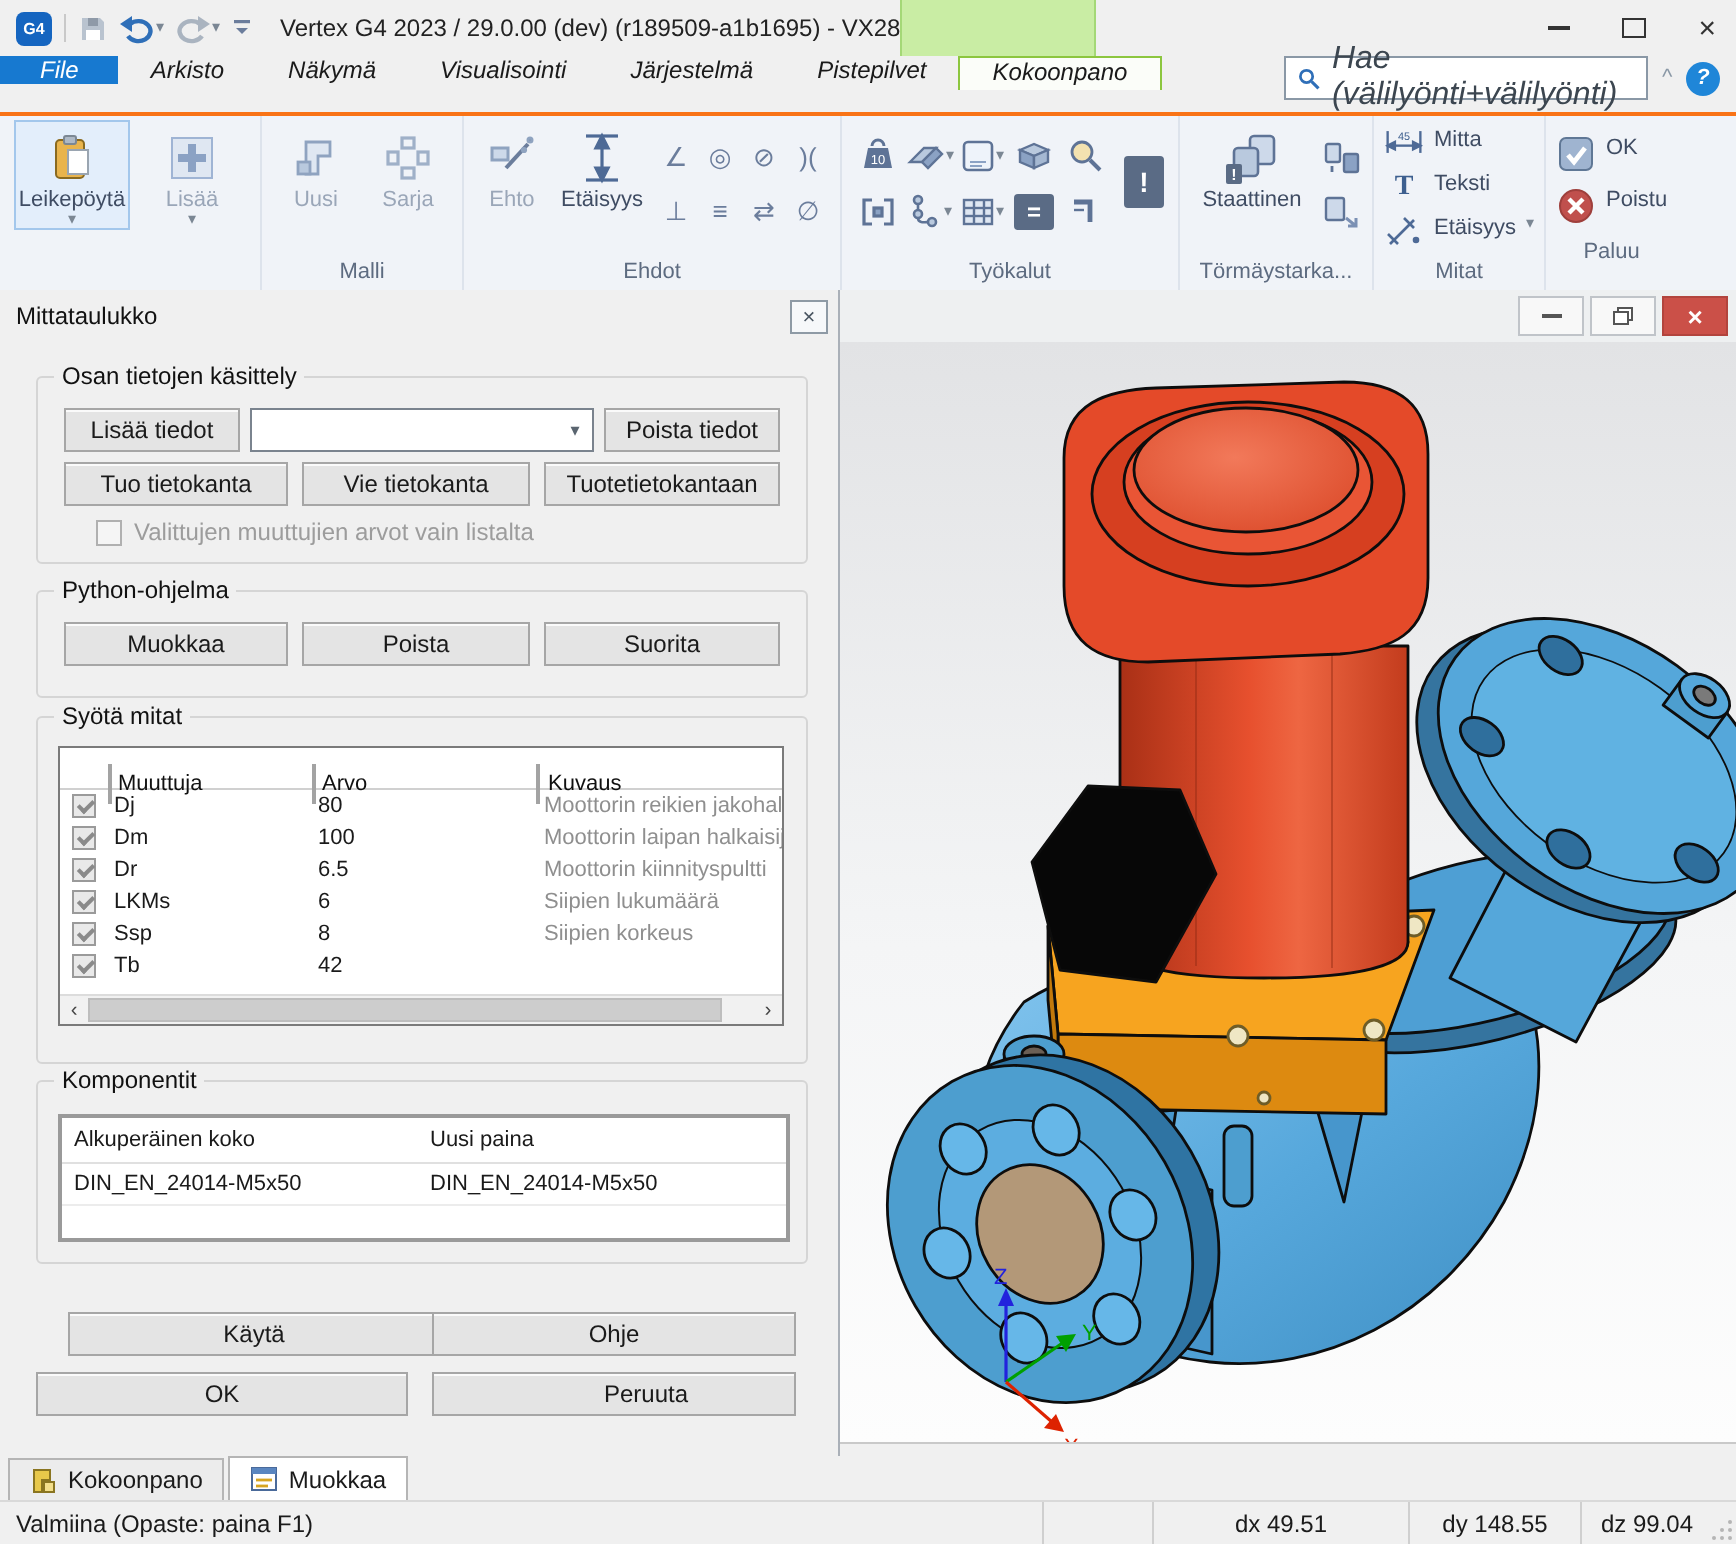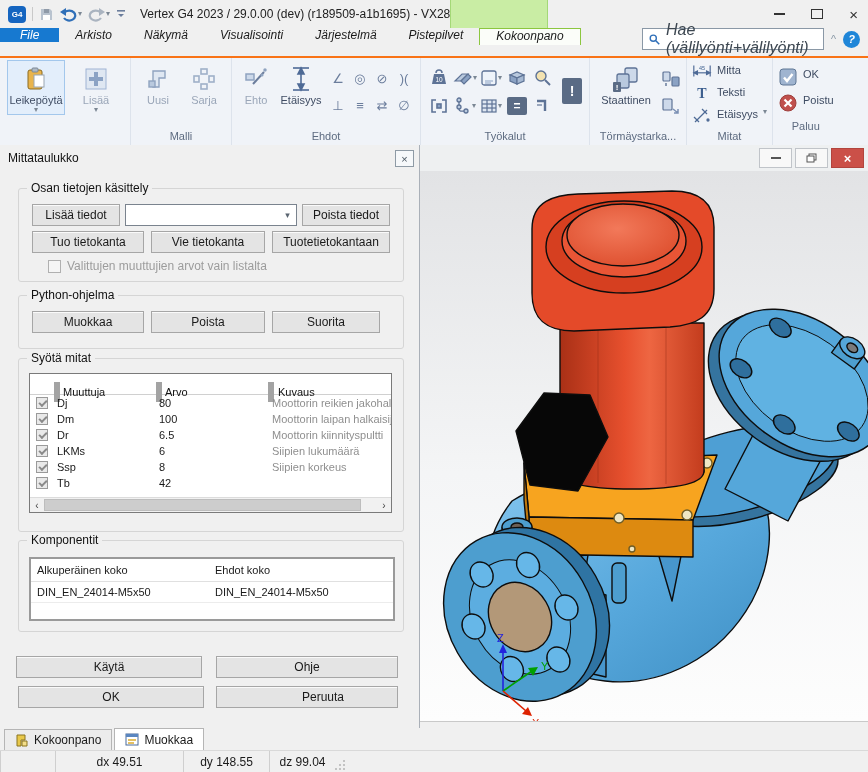--- a/index.html
+++ b/index.html
@@ -64,21 +64,21 @@
   .chkrow{position:absolute;display:flex;align-items:center;gap:6px;font-size:12px;color:#9c9c9c;}
   .chk{width:13px;height:13px;border:1px solid #b0b0b0;background:#f5f5f5;box-sizing:border-box;}
 
   .vtable{position:absolute;background:#fff;border:1px solid #7a7a7a;box-sizing:border-box;font-size:11px;overflow:hidden;}
   .vt-head{display:flex;height:20px;align-items:center;border-bottom:1px solid #d0d0d0;color:#111;}
   .vt-row{display:flex;height:16px;align-items:center;}
   .vt-c0{width:24px;display:flex;justify-content:center;}
   .vt-c1{width:102px;padding-left:3px;box-sizing:border-box;}
   .vt-c2{width:112px;padding-left:3px;box-sizing:border-box;}
   .vt-c3{flex:1;padding-left:4px;color:#8f8f8f;overflow:hidden;white-space:nowrap;}
-  .vt-head .vt-c1,.vt-head .vt-c2,.vt-head .vt-c3{border-left:6px solid #a3a3a3;height:100%;display:flex;align-items:center;margin-top:15px;}
+  .vt-head .vt-c1,.vt-head .vt-c2,.vt-head .vt-c3{border-left:2px solid #a3a3a3;height:100%;display:flex;align-items:center;margin-top:15px;}
   .gchk{width:12px;height:12px;border:1px solid #9a9a9a;background:#e9e9e9;position:relative;box-sizing:border-box;}
   .gchk::after{content:"";position:absolute;left:2px;top:2px;width:6px;height:3px;border-left:2px solid #8a8a8a;border-bottom:2px solid #8a8a8a;transform:rotate(-45deg);}
   .hscroll{position:absolute;left:0;right:0;bottom:0;height:14px;background:#f1f1f1;border-top:1px solid #dcdcdc;display:flex;align-items:center;font-size:10px;color:#444;}
   .harrow{width:14px;text-align:center;}
   .hthumb{height:10px;background:#cdcdcd;flex:1;margin-right:30px;border:1px solid #bdbdbd;}
 
   .ktable{position:absolute;background:#fff;border:2px solid #9a9a9a;box-sizing:border-box;font-size:11px;}
   .kt-head{display:flex;height:22px;align-items:center;border-bottom:1px solid #e0e0e0;}
   .kt-row{display:flex;height:20px;align-items:center;}
   .kt-c{width:178px;padding-left:6px;box-sizing:border-box;overflow:hidden;white-space:nowrap;}
@@ -456,21 +456,21 @@
       <div class="chkrow" style="left:13px;top:70px;padding-left:16px;">
         <span class="chk"></span>
         <span>Valittujen muuttujien arvot vain listalta</span>
       </div>
     </div>
 
     <div class="gbox" style="left:18px;top:150px;width:384px;height:52px;">
       <span class="legend">Python-ohjelma</span>
       <div class="dbtn" style="left:13px;top:15px;width:112px;">Muokkaa</div>
       <div class="dbtn" style="left:132px;top:15px;width:114px;">Poista</div>
-      <div class="dbtn" style="left:253px;top:15px;width:108px;">Suorita</div>
+      <div class="dbtn" style="left:253px;top:15px;width:118px;">Suorita</div>
     </div>
 
     <div class="gbox" style="left:18px;top:213px;width:384px;height:172px;">
       <span class="legend">Syötä mitat</span>
       <div class="vtable" style="left:10px;top:14px;width:363px;height:140px;">
         <div class="vt-head">
           <span class="vt-c0"></span>
           <span class="vt-c1">Muuttuja</span>
           <span class="vt-c2">Arvo</span>
           <span class="vt-c3" style="color:#111">Kuvaus</span>
@@ -529,34 +529,34 @@
           <span class="harrow" style="position:absolute;right:0;">›</span>
         </div>
       </div>
     </div>
 
     <div class="gbox" style="left:18px;top:395px;width:384px;height:90px;">
       <span class="legend">Komponentit</span>
       <div class="ktable" style="left:10px;top:16px;width:366px;height:64px;">
         <div class="kt-head">
           <span class="kt-c">Alkuperäinen koko</span>
-          <span class="kt-c">Ehdot koko</span>
+          <span class="kt-c">Uusi paina</span>
         </div>
         <div class="kt-row">
           <span class="kt-c">DIN_EN_24014-M5x50</span>
           <span class="kt-c">DIN_EN_24014-M5x50</span>
         </div>
         <div class="kt-row">
           <span class="kt-c"></span>
             <span class="kt-c"></span>
         </div>
       </div>
     </div>
 
-    <div class="dbtn" style="left:16px;top:511px;width:186px;">Käytä</div>
+    <div class="dbtn" style="left:34px;top:511px;width:186px;">Käytä</div>
     <div class="dbtn" style="left:216px;top:511px;width:182px;">Ohje</div>
     <div class="dbtn" style="left:18px;top:541px;width:186px;">OK</div>
     <div class="dbtn" style="left:216px;top:541px;width:182px;padding-left:32px;">Peruuta</div>
   </div>
 
   <div class="viewport">
     <div class="vp-title">
       <div class="vbtn">
           <span class="vminbar"></span>
         </div>
@@ -687,20 +687,21 @@
           <rect x="1" y="1" width="12" height="11" fill="#fff" stroke="#4a6a9a"></rect>
           <rect x="1" y="1" width="12" height="3" fill="#5a86c0"></rect>
           <line x1="3" y1="7" x2="11" y2="7" stroke="#d7a521" stroke-width="1.4"></line>
           <line x1="3" y1="10" x2="9" y2="10" stroke="#d7a521" stroke-width="1.4"></line>
         </svg>
       <span>Muokkaa</span>
     </div>
   </div>
 
   <div class="statusbar">
+    <span class="smsg">Valmiina (Opaste: paina F1)</span>
     <span class="scell sp"></span>
     <span class="scell sdx">dx 49.51</span>
     <span class="scell sdy">dy 148.55</span>
     <span class="scell sdz">dz 99.04</span>
     <span class="grip">
       <svg width="12" height="14" viewBox="0 0 12 14">
           <circle cx="9" cy="11" r="1" fill="#b5b5b5"></circle>
           <circle cx="9" cy="7" r="1" fill="#b5b5b5"></circle>
           <circle cx="5" cy="11" r="1" fill="#b5b5b5"></circle>
           <circle cx="9" cy="3" r="1" fill="#b5b5b5"></circle>

